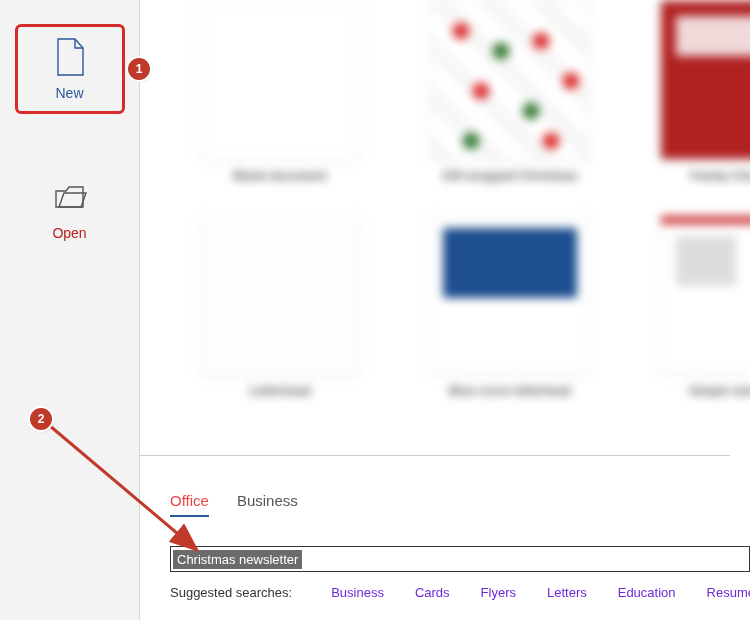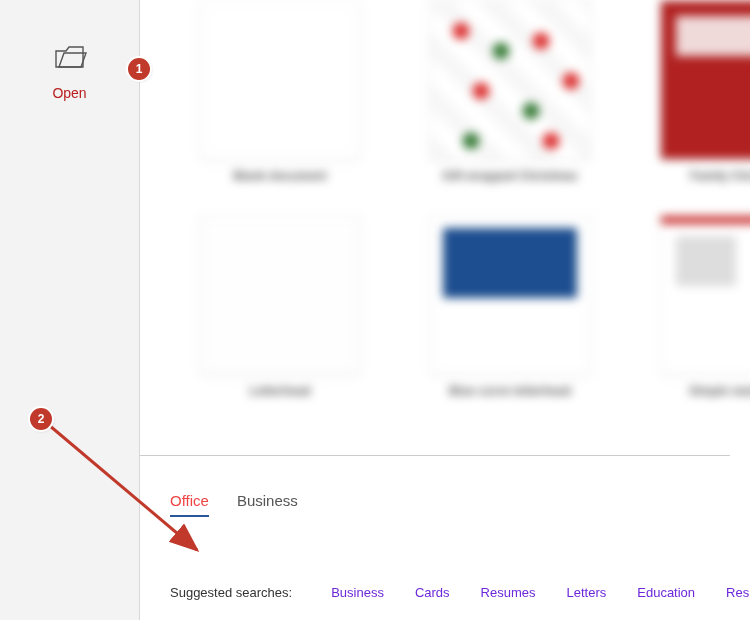--- a/index.html
+++ b/index.html
@@ -172,20 +172,29 @@
     left:42px; top:418px;
     width:170px; height:145px;
     z-index:19;
     pointer-events:none;
   }
 </style>
 </head>
 <body>
 
 <div class="sidebar">
+  <div class="side-item selected">
+    <span class="ico">
+      <svg viewBox="0 0 34 40">
+          <path d="M5 2 H22 L30 11 V38 H5 Z"></path>
+          <path d="M22 2 V11 H30"></path>
+        </svg>
+    </span>
+    <span class="label">New</span>
+  </div>
   <div class="side-item">
     <span class="ico">
       <svg viewBox="0 0 34 40">
           <path d="M3 14 H13 L16 10 H30 V30 H3 Z"></path>
           <path d="M6 30 L11 16 H33 L28 30 Z"></path>
         </svg>
     </span>
     <span class="label">Open</span>
   </div>
 </div>
@@ -213,26 +222,29 @@
       </div>
   </div>
 
   <div class="divider"></div>
 
   <div class="tabs">
     <div class="tab active">Office</div>
     <div class="tab">Business</div>
   </div>
 
+  <div class="searchbox">
+    <span class="seltext">Christmas newsletter</span>
+  </div>
 
   <div class="suggested">
     <span class="lbl">Suggested searches:</span>
     <span class="sug">Business</span>
     <span class="sug">Cards</span>
-    <span class="sug">Resumes</span>
+    <span class="sug">Flyers</span>
     <span class="sug">Letters</span>
     <span class="sug">Education</span>
     <span class="sug">Resumes and Cover Letters</span>
   </div>
 </div>
 
 <div class="callout c1">1</div>
 <div class="callout c2">2</div>
 <svg class="arrow" viewBox="0 0 170 145">
   <defs>

